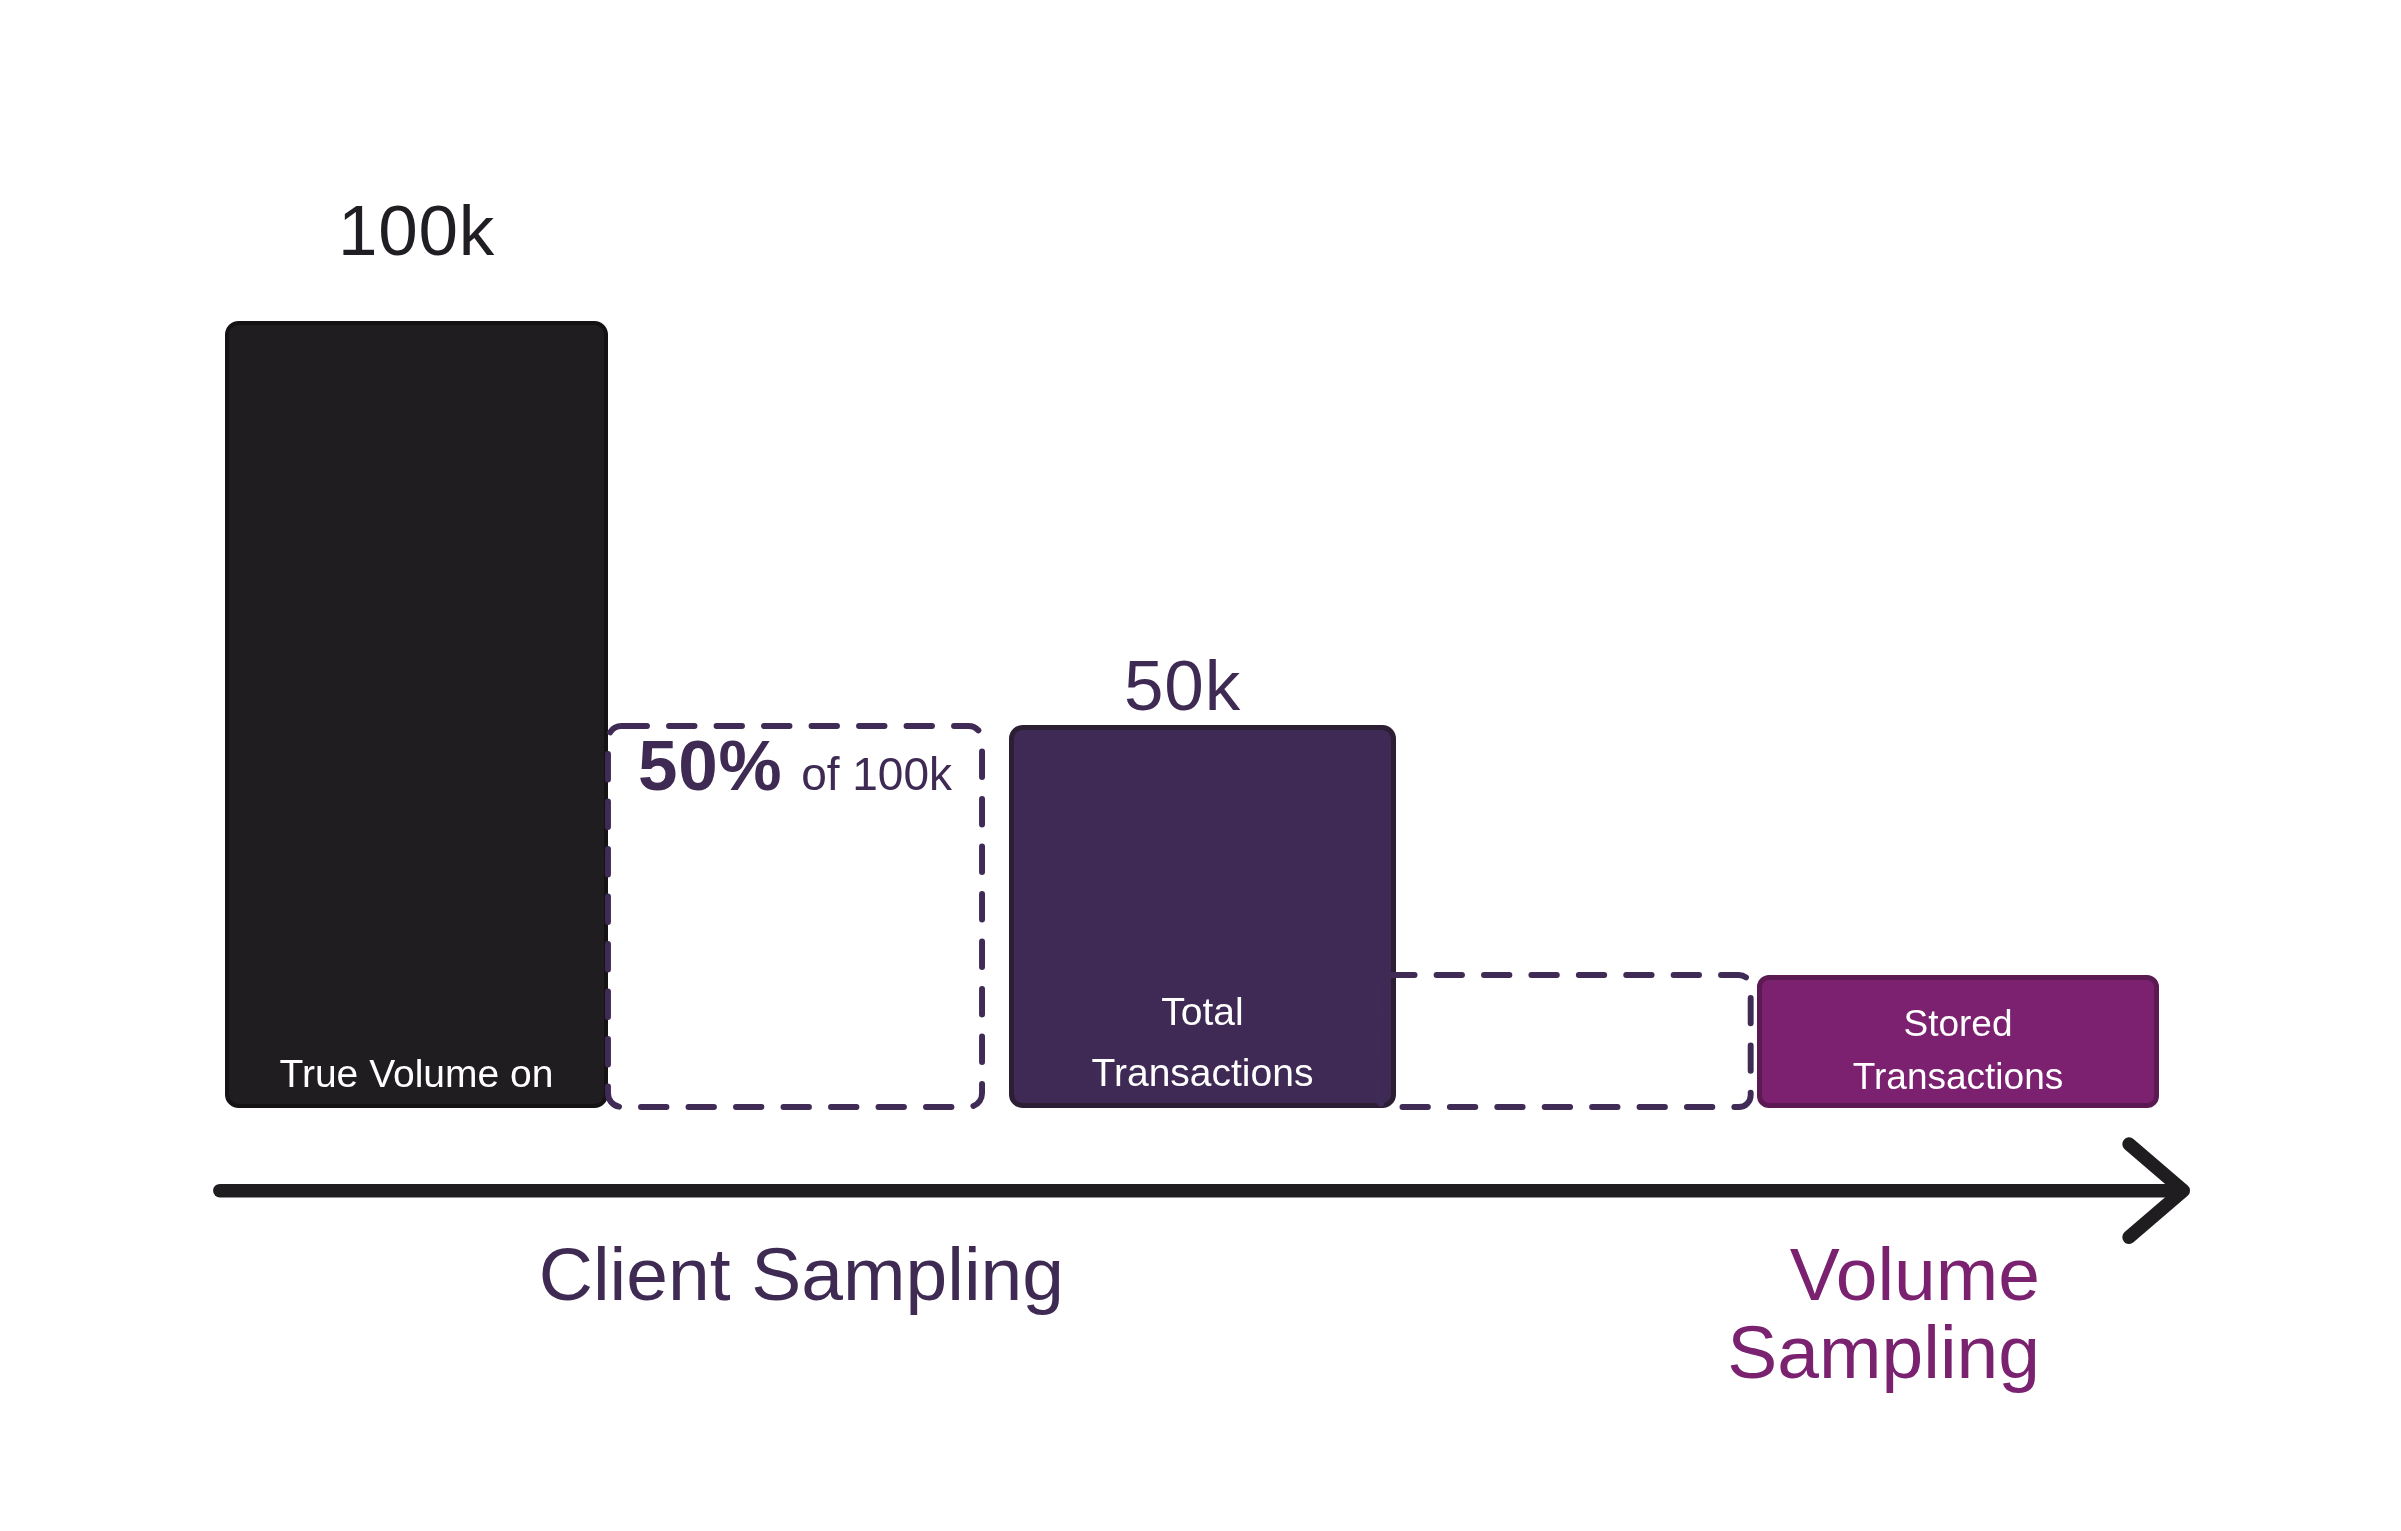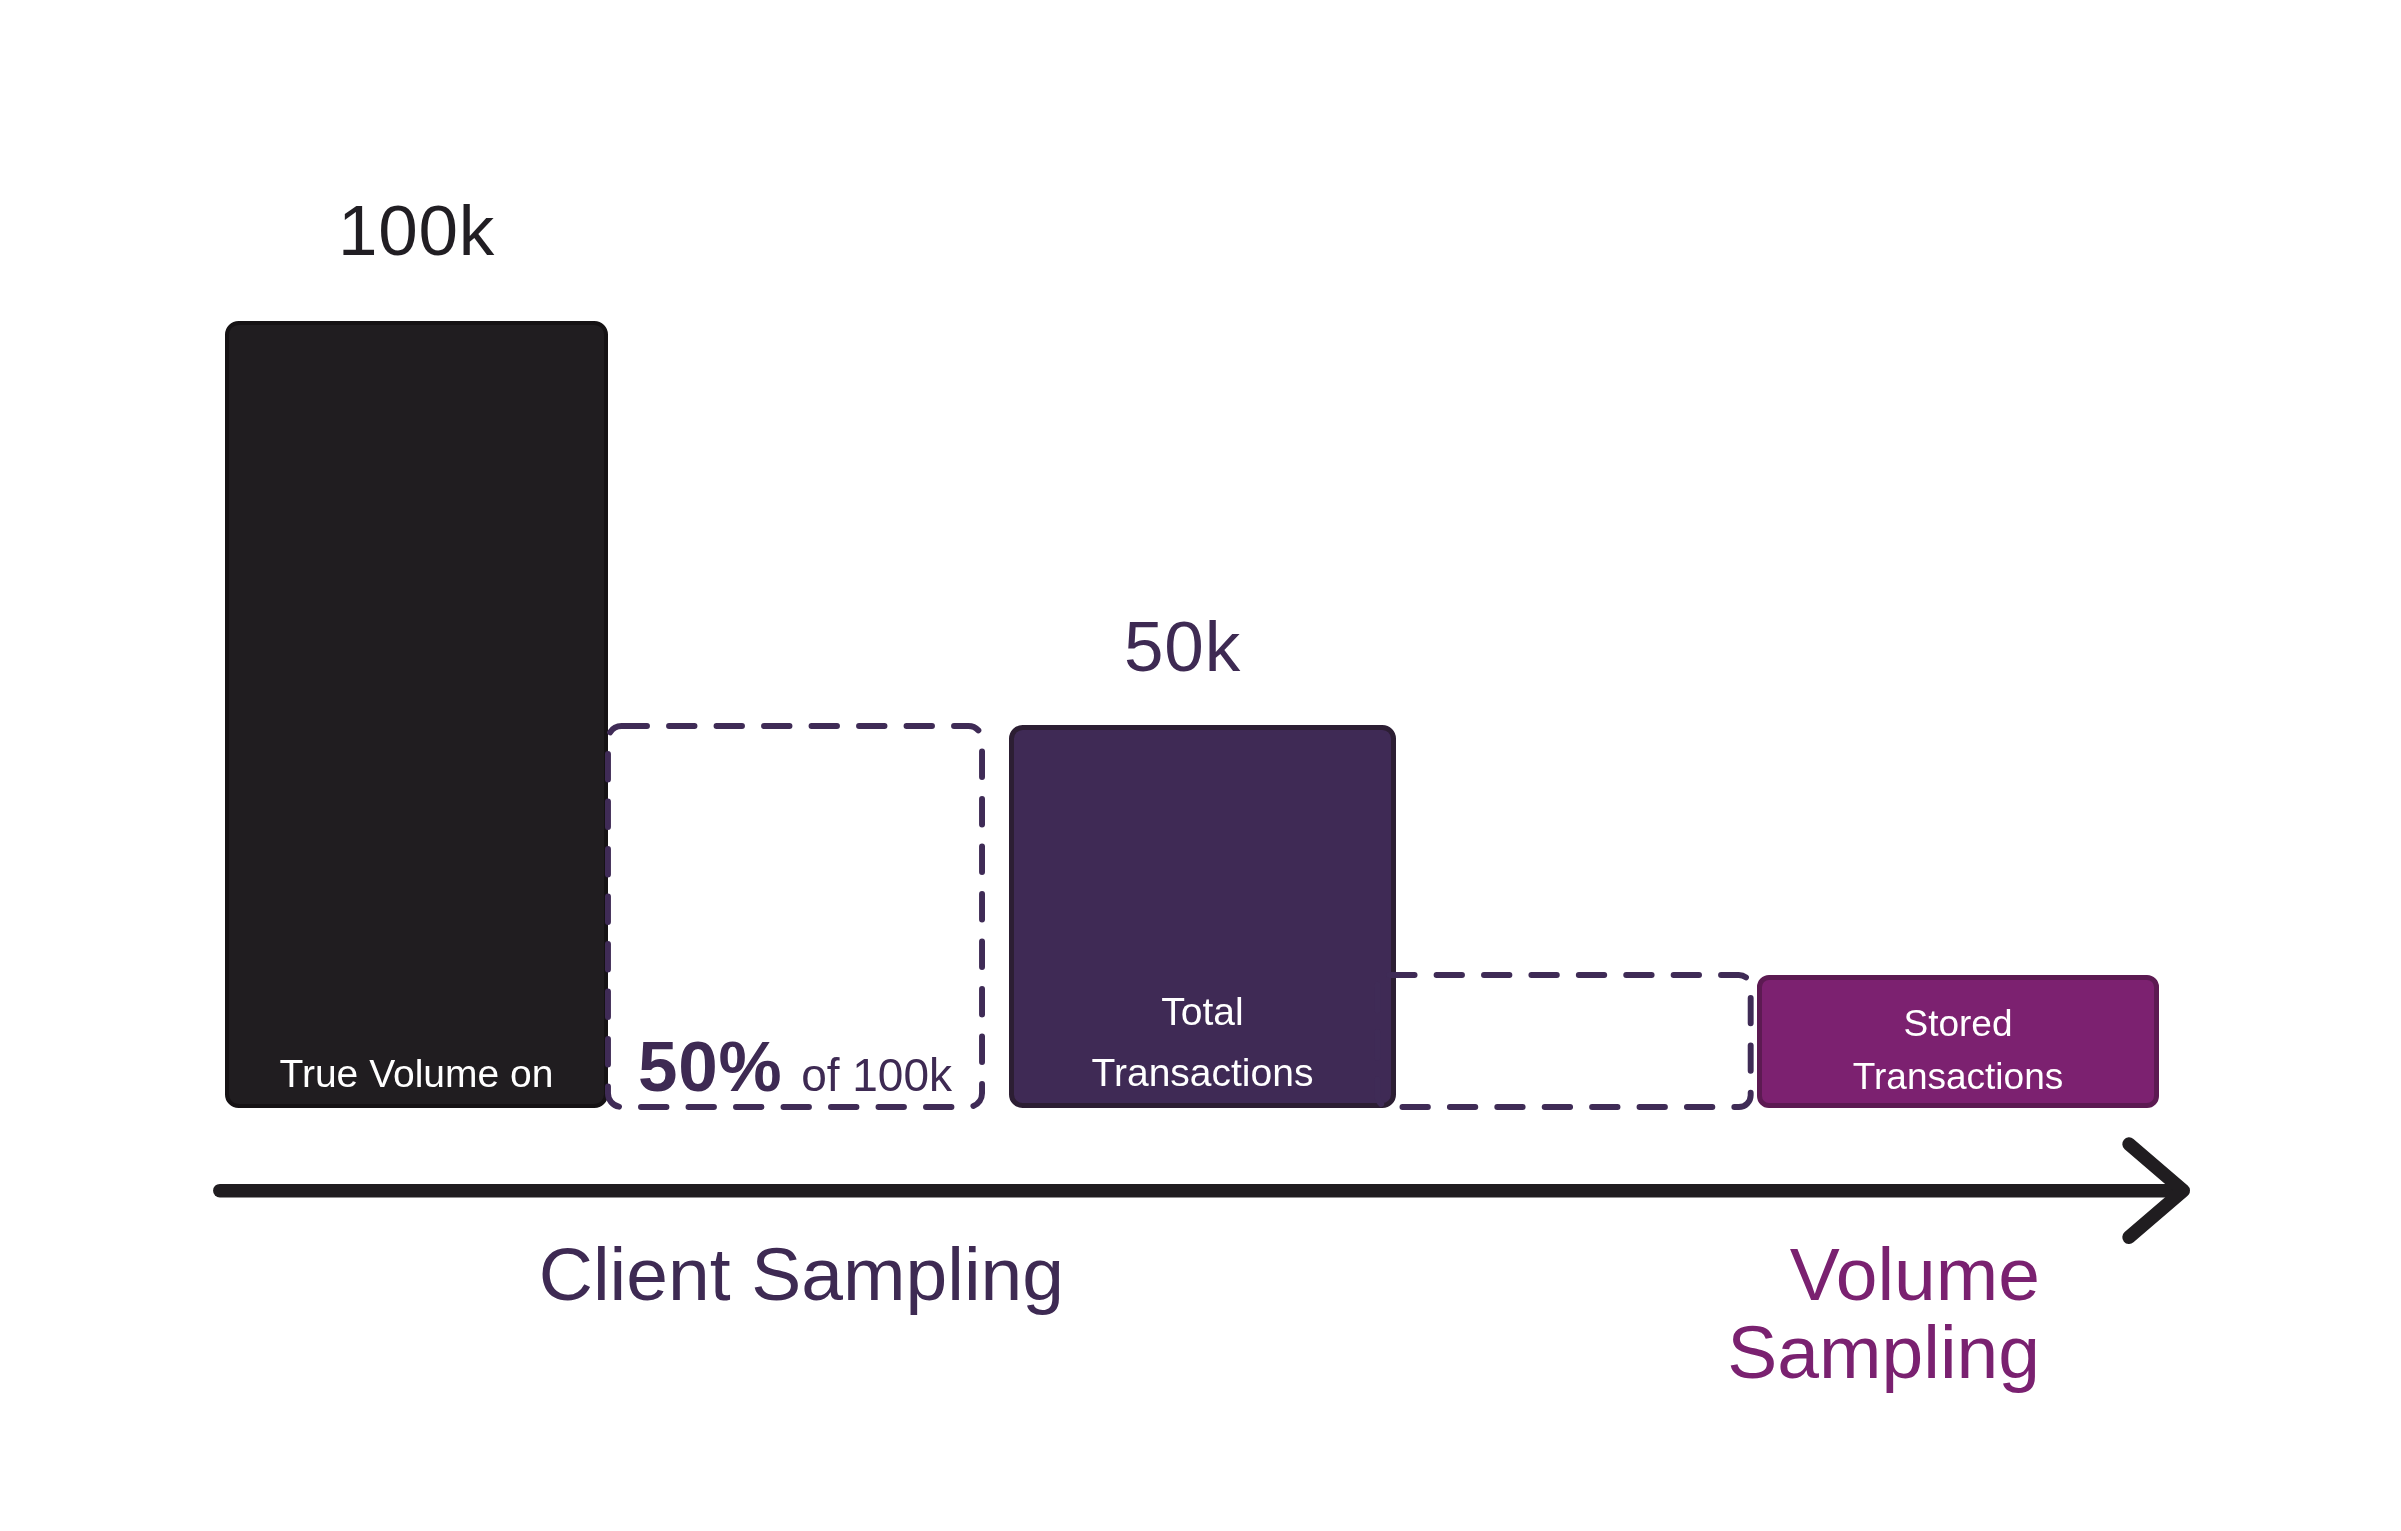--- a/index.html
+++ b/index.html
@@ -8,41 +8,41 @@
     --dash:#3f2b56; --magenta:#7c2170; --magenta-border:#5c1a52;
     --magenta-text:#7a2170; --bar-label:#ffffff;
   }
   *{margin:0;padding:0;box-sizing:border-box;}
   html,body{background:var(--bg);}
   body{font-family:"Liberation Sans",sans-serif;}
   .stage{position:relative;width:2401px;height:1493px;background:var(--bg);overflow:hidden;border-radius:14px;}
 
   .value-label{position:absolute;text-align:center;font-size:71px;line-height:75px;font-weight:500;letter-spacing:0.8px;}
   .value-label.dark{color:var(--ink-text);}
-  .value-label.violet{color:var(--violet-text);}
+  .value-label.violet{color:var(--violet-text);margin-top:39px;}
   .value-label.magenta{color:var(--magenta-text);}
 
   .bar{position:absolute;display:flex;align-items:flex-end;justify-content:center;text-align:center;}
   .bar-label{color:var(--bar-label);font-size:39px;line-height:61px;font-weight:400;}
   .bar-label.tight{font-size:37px;line-height:53px;}
 
   .bar-dark{left:225px;top:321px;width:383px;height:787px;background:var(--ink);
     border:4.2px solid var(--ink-border);border-radius:13.6px;}
   .bar-violet{left:989px;top:725px;width:387px;height:383px;background:var(--violet);
     border:5.1px solid var(--violet-border);border-radius:13.6px;margin-left:20px;}
   .bar-magenta{left:1757px;top:975px;width:402px;height:133px;background:var(--magenta);
     border:5.1px solid var(--magenta-border);border-radius:12px;}
 
   .dashed-svg{position:absolute;overflow:visible;}
   .dashed-svg rect{fill:none;stroke:var(--dash);stroke-width:7;stroke-linecap:round;stroke-dasharray:30 26;}
 
   .rate-label{position:absolute;display:flex;align-items:baseline;justify-content:center;gap:18.7px;white-space:nowrap;}
   .rate-big{font-size:71px;font-weight:600;color:var(--violet-text);letter-spacing:0.8px;}
   .rate-small{font-size:46px;font-weight:500;color:var(--violet-text);}
-  .rate-label-1{left:605px;top:725px;width:380px;height:382px;align-items:flex-end;}
+  .rate-label-1{left:605px;top:725px;width:380px;height:382px;align-items:flex-start;}
   .rate-label-2{left:1374px;top:972px;width:380px;height:138px;align-items:center;}
   .rate-inner{display:flex;align-items:baseline;gap:18.7px;}
 
   .axis-arrow-svg{position:absolute;left:204px;top:1128px;}
   .axis-arrow-svg path{fill:none;stroke:var(--ink);stroke-width:16;stroke-linecap:round;stroke-linejoin:round;}
 
   .axis-label{position:absolute;top:1235px;width:543px;text-align:right;font-size:75px;line-height:78px;font-weight:500;}
   .axis-label.left{left:521px;color:var(--violet-text);}
   .axis-label.right{left:1497px;color:var(--magenta-text);}
 </style>

